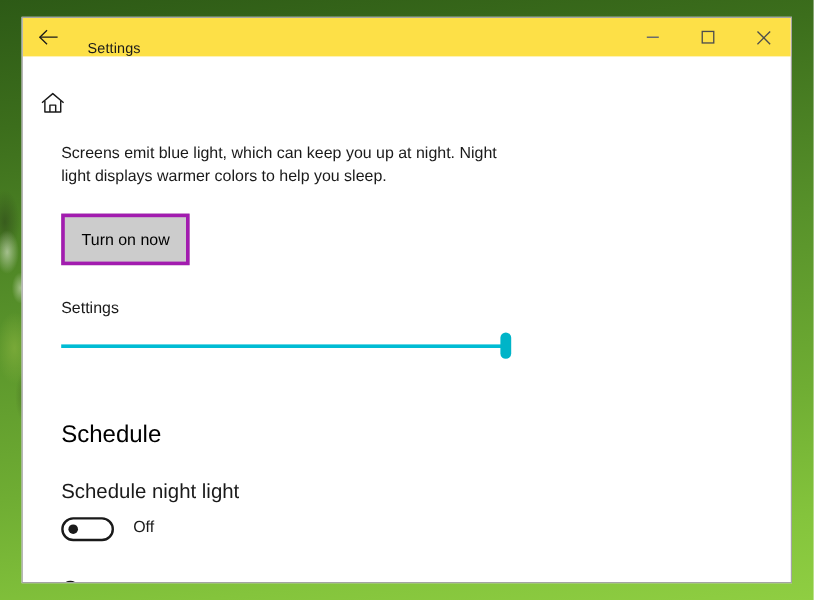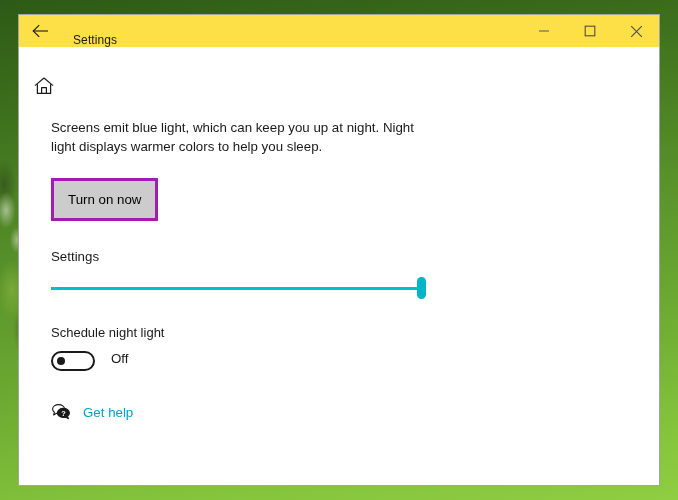--- a/index.html
+++ b/index.html
@@ -171,21 +171,21 @@
   }
 
   #schedule-heading {
     margin-top: 52px;
     font-size: 20px;
     font-weight: 300;
     color: #000000;
   }
   #schedule-sub {
     margin-top: 26px;
-    font-size: 13px;
+    font-size: 17px;
     color: #1a1a1a;
   }
 
   #toggle-row {
     display: flex;
     align-items: flex-start;
     margin-top: 11px;
   }
   #toggle-switch {
     position: relative;
@@ -288,20 +288,21 @@
 
       <button id="turn-on-button">Turn on now</button>
 
       <div id="strength-label">Settings</div>
 
       <div id="slider-wrap">
         <div id="slider-track"></div>
         <div id="slider-thumb"></div>
       </div>
 
+      <div id="schedule-heading">Schedule</div>
 
       <div id="schedule-sub">Schedule night light</div>
 
       <div id="toggle-row">
         <div id="toggle-switch">
           <div id="toggle-knob"></div>
         </div>
         <div id="toggle-state">Off</div>
       </div>
 

